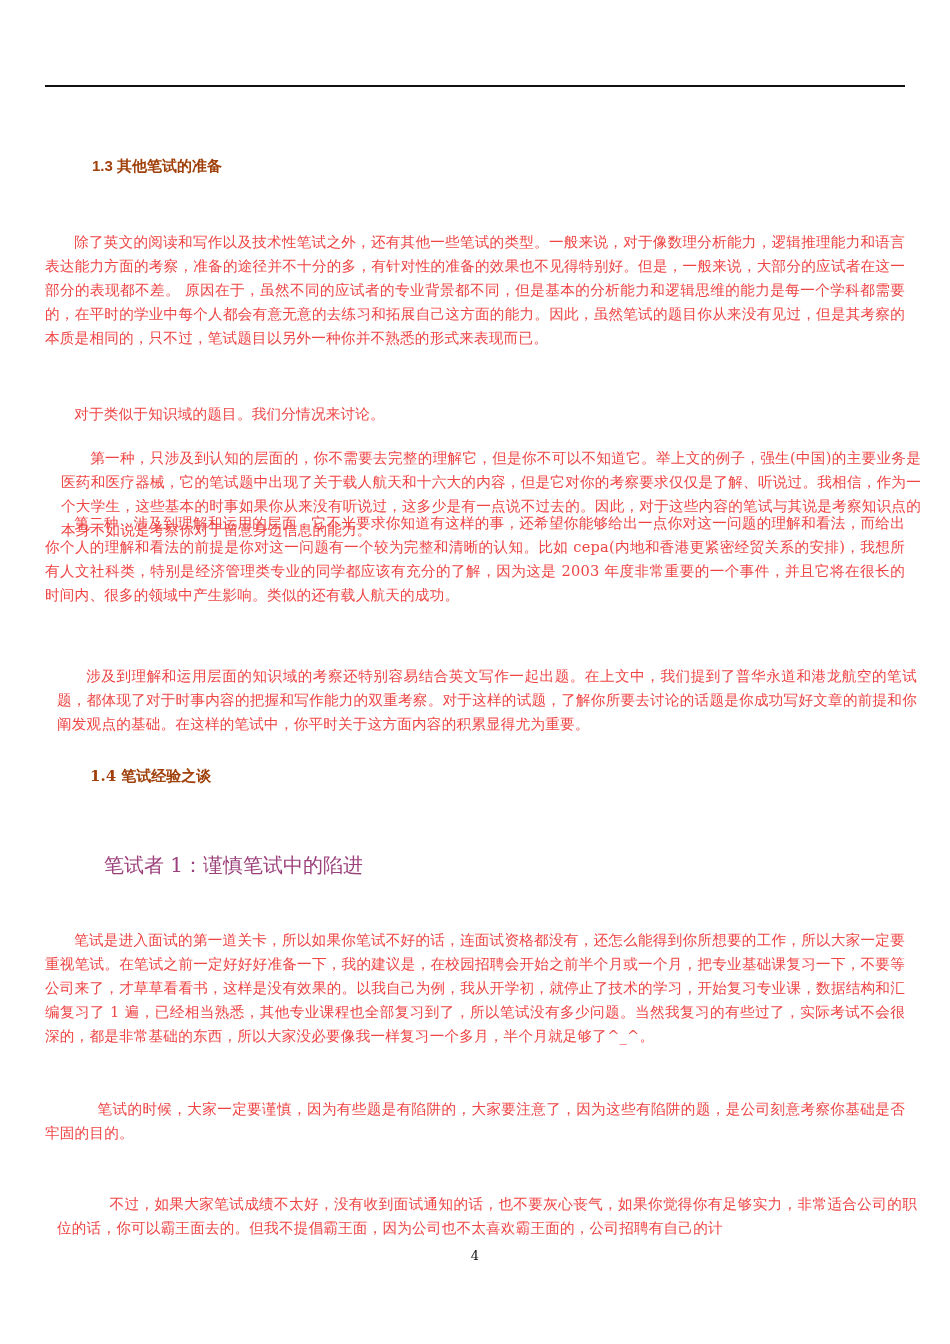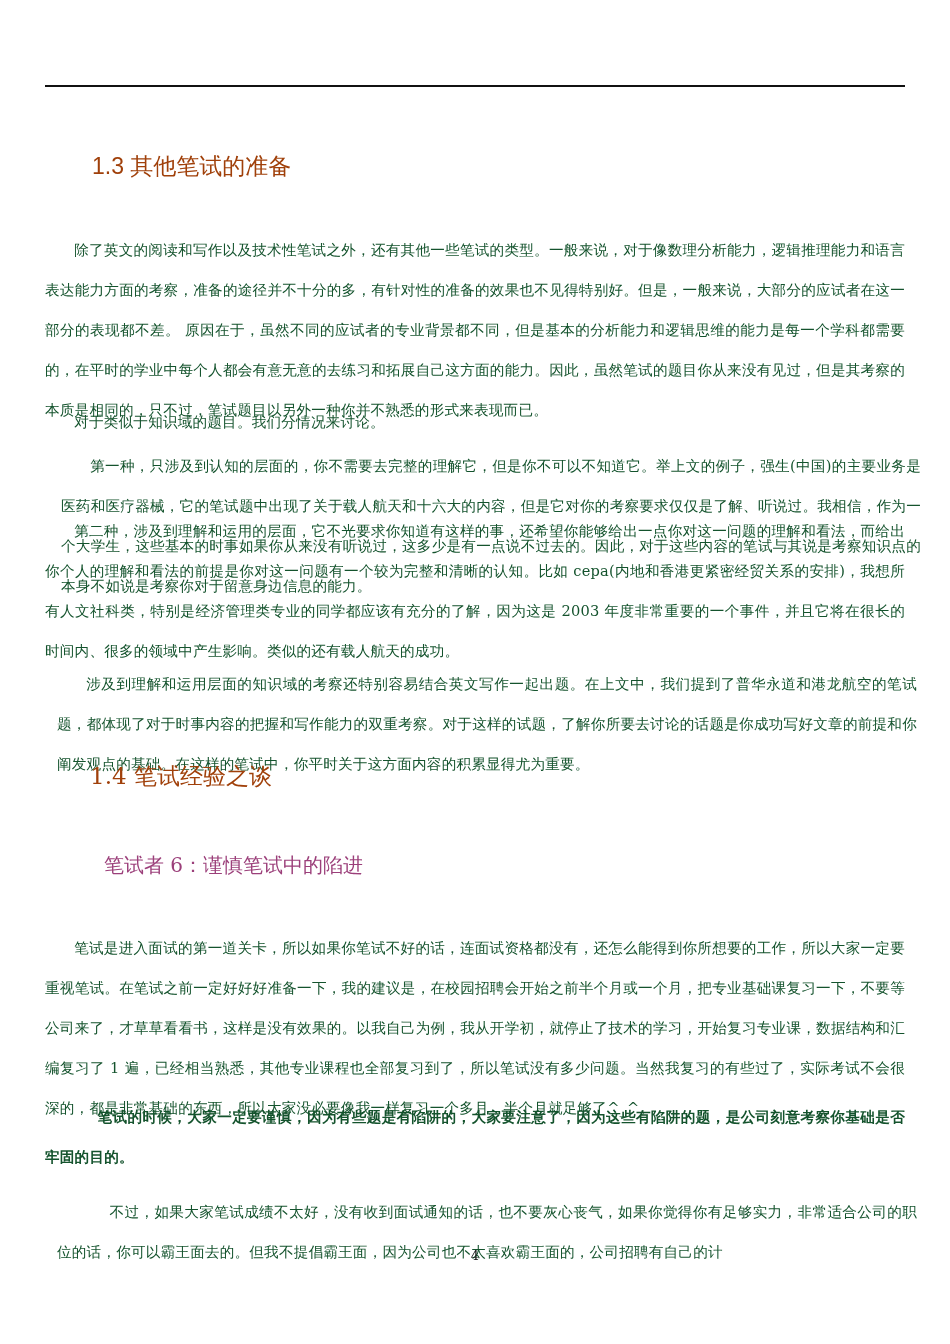--- a/index.html
+++ b/index.html
@@ -1,45 +1,45 @@
 <!DOCTYPE html>
 <html><head>
 <meta charset="utf-8">
 <style>
   html, body { margin: 0; padding: 0; background: #ffffff; }
   body { width: 950px; height: 1344px; position: relative; overflow: hidden;
          font-family: "DejaVu Serif", "Liberation Serif", serif; color: #111; }
   .rule { position: absolute; left: 45px; top: 85px; width: 860px; height: 0;
           border-top: 2px solid #111; }
   .h-sec { position: absolute; color: #a0400a; font-family: "Liberation Sans", "DejaVu Sans", sans-serif;
-           font-size: 23px; line-height: 24px; white-space: nowrap; }
+           font-size: 15px; line-height: 24px; white-space: nowrap; font-weight: bold; }
   .h-sub { position: absolute; color: #9b3f7a; font-family: "DejaVu Serif", "Liberation Serif", serif;
            font-size: 20px; line-height: 24px; white-space: nowrap; }
-  .para { position: absolute; left: 45px; width: 860px; font-size: 14.6px; line-height: 40px;
-          text-align: justify; text-indent: 2em; color: #14532d; letter-spacing: 0.2px; }
+  .para { position: absolute; left: 45px; width: 860px; font-size: 14.6px; line-height: 24px;
+          text-align: justify; text-indent: 2em; color: #ef4444; letter-spacing: 0.2px; }
   .para.indent3 { text-indent: 3.6em; }
   .pagenum { position: absolute; left: 0; width: 950px; top: 1248px; text-align: center;
              font-size: 13px; color: #111; }
 </style>
 </head>
 <body>
 
 <div>
   <div class="rule"></div>
 
   <div class="h-sec" style="left:92px; top:154px;">1.3 其他笔试的准备</div>
 
   <p class="para" style="top:230px; margin:0;">除了英文的阅读和写作以及技术性笔试之外，还有其他一些笔试的类型。一般来说，对于像数理分析能力，逻辑推理能力和语言表达能力方面的考察，准备的途径并不十分的多，有针对性的准备的效果也不见得特别好。但是，一般来说，大部分的应试者在这一部分的表现都不差。 原因在于，虽然不同的应试者的专业背景都不同，但是基本的分析能力和逻辑思维的能力是每一个学科都需要的，在平时的学业中每个人都会有意无意的去练习和拓展自己这方面的能力。因此，虽然笔试的题目你从来没有见过，但是其考察的本质是相同的，只不过，笔试题目以另外一种你并不熟悉的形式来表现而已。</p>
   <p class="para" style="top:402px; margin:0;">对于类似于知识域的题目。我们分情况来讨论。</p>
   <p class="para" style="top:430px; margin:16px;">第一种，只涉及到认知的层面的，你不需要去完整的理解它，但是你不可以不知道它。举上文的例子，强生(中国)的主要业务是医药和医疗器械，它的笔试题中出现了关于载人航天和十六大的内容，但是它对你的考察要求仅仅是了解、听说过。我相信，作为一个大学生，这些基本的时事如果你从来没有听说过，这多少是有一点说不过去的。因此，对于这些内容的笔试与其说是考察知识点的本身不如说是考察你对于留意身边信息的能力。</p>
   <p class="para" style="top:511px; margin:0;">第二种，涉及到理解和运用的层面，它不光要求你知道有这样的事，还希望你能够给出一点你对这一问题的理解和看法，而给出你个人的理解和看法的前提是你对这一问题有一个较为完整和清晰的认知。比如 cepa(内地和香港更紧密经贸关系的安排)，我想所有人文社科类，特别是经济管理类专业的同学都应该有充分的了解，因为这是 2003 年度非常重要的一个事件，并且它将在很长的时间内、很多的领域中产生影响。类似的还有载人航天的成功。</p>
   <p class="para" style="top:652px; margin:12px;">涉及到理解和运用层面的知识域的考察还特别容易结合英文写作一起出题。在上文中，我们提到了普华永道和港龙航空的笔试题，都体现了对于时事内容的把握和写作能力的双重考察。对于这样的试题，了解你所要去讨论的话题是你成功写好文章的前提和你阐发观点的基础。在这样的笔试中，你平时关于这方面内容的积累显得尤为重要。</p>
 
   <div class="h-sec" style="left:90px; top:764px; font-family:'DejaVu Serif','Liberation Serif',serif;">1.4 笔试经验之谈</div>
 
-  <div class="h-sub" style="left:104px; top:853px;">笔试者 6：谨慎笔试中的陷进</div>
+  <div class="h-sub" style="left:104px; top:853px;">笔试者 1：谨慎笔试中的陷进</div>
 
   <p class="para" style="top:928px; margin:0;">笔试是进入面试的第一道关卡，所以如果你笔试不好的话，连面试资格都没有，还怎么能得到你所想要的工作，所以大家一定要重视笔试。在笔试之前一定好好好准备一下，我的建议是，在校园招聘会开始之前半个月或一个月，把专业基础课复习一下，不要等公司来了，才草草看看书，这样是没有效果的。以我自己为例，我从开学初，就停止了技术的学习，开始复习专业课，数据结构和汇编复习了 1 遍，已经相当熟悉，其他专业课程也全部复习到了，所以笔试没有多少问题。当然我复习的有些过了，实际考试不会很深的，都是非常基础的东西，所以大家没必要像我一样复习一个多月，半个月就足够了^_^。</p>
-  <p class="para indent3" style="top:1097px; margin:0;font-weight:bold;">笔试的时候，大家一定要谨慎，因为有些题是有陷阱的，大家要注意了，因为这些有陷阱的题，是公司刻意考察你基础是否牢固的目的。</p>
+  <p class="para indent3" style="top:1097px; margin:0;">笔试的时候，大家一定要谨慎，因为有些题是有陷阱的，大家要注意了，因为这些有陷阱的题，是公司刻意考察你基础是否牢固的目的。</p>
   <p class="para indent3" style="top:1180px; margin:12px;">不过，如果大家笔试成绩不太好，没有收到面试通知的话，也不要灰心丧气，如果你觉得你有足够实力，非常适合公司的职位的话，你可以霸王面去的。但我不提倡霸王面，因为公司也不太喜欢霸王面的，公司招聘有自己的计</p>
 
   <div class="pagenum">4</div>
 </div>
 
 </body></html>

